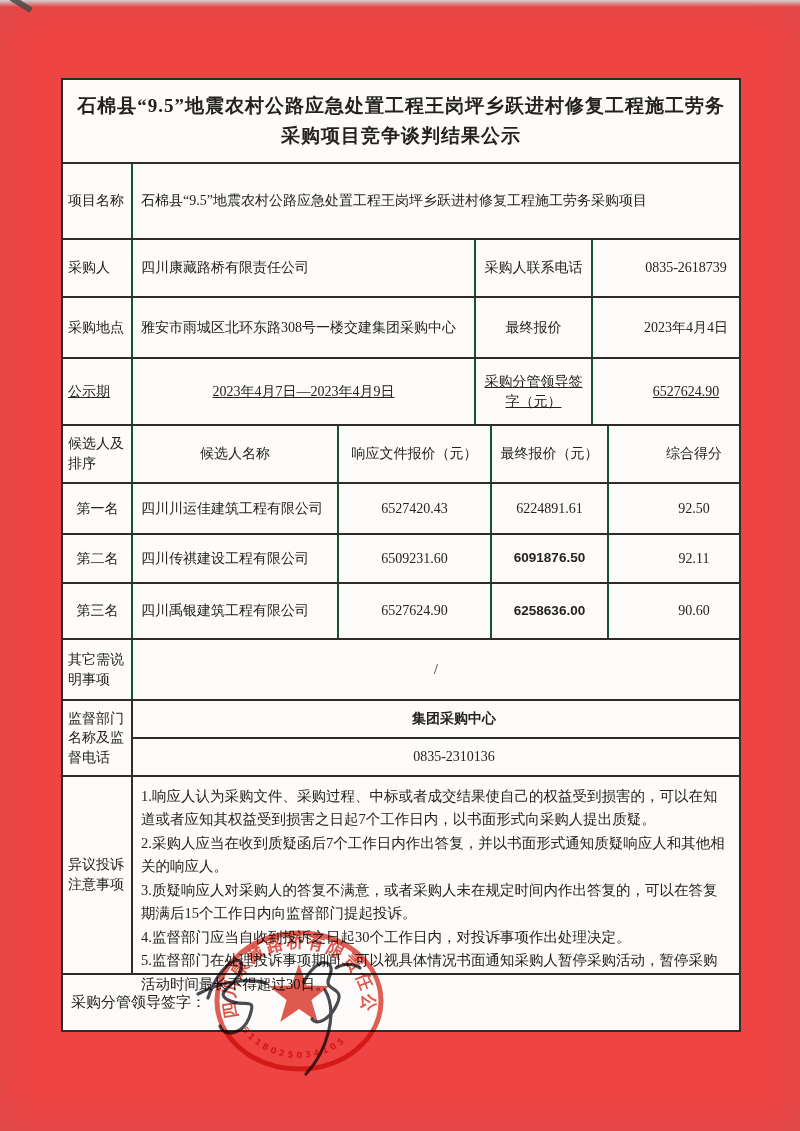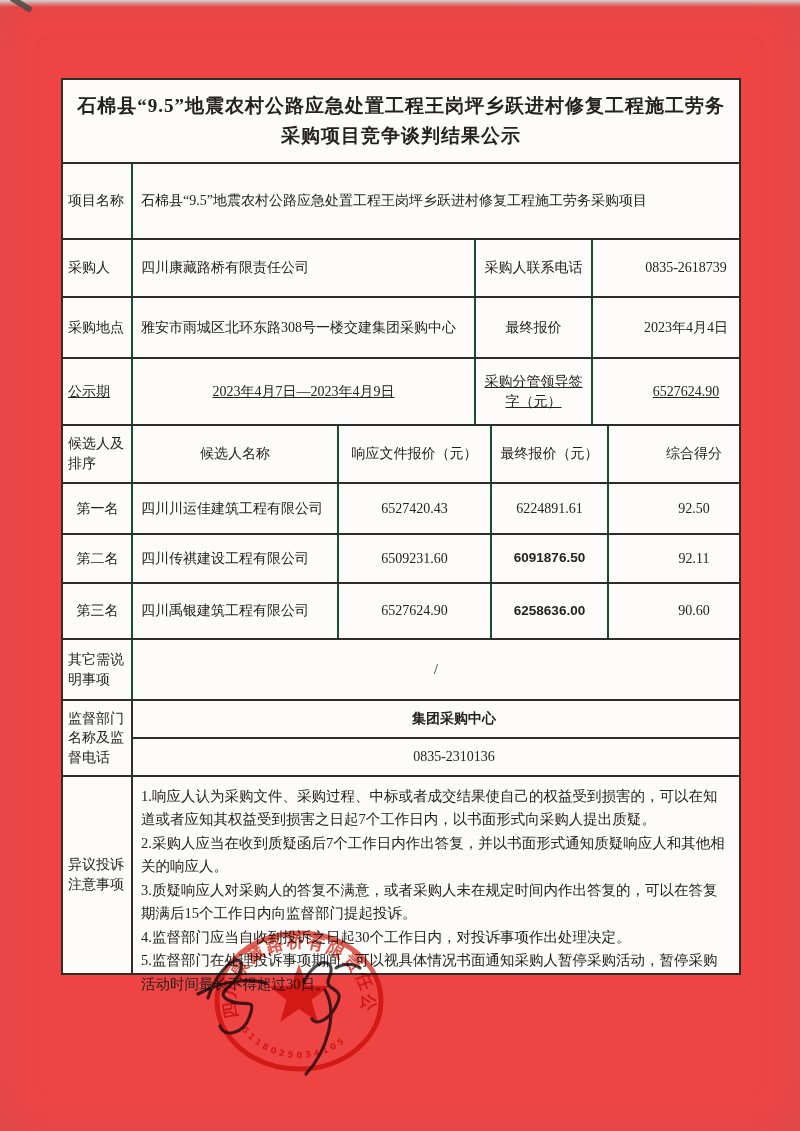--- a/index.html
+++ b/index.html
@@ -165,20 +165,23 @@
       <div class="cell ca">异议投诉注意事项</div>
       <div class="objection-cell">
         <div>1.响应人认为采购文件、采购过程、中标或者成交结果使自己的权益受到损害的，可以在知道或者应知其权益受到损害之日起7个工作日内，以书面形式向采购人提出质疑。</div>
         <div>2.采购人应当在收到质疑函后7个工作日内作出答复，并以书面形式通知质疑响应人和其他相关的响应人。</div>
         <div>3.质疑响应人对采购人的答复不满意，或者采购人未在规定时间内作出答复的，可以在答复期满后15个工作日内向监督部门提起投诉。</div>
         <div>4.监督部门应当自收到投诉之日起30个工作日内，对投诉事项作出处理决定。</div>
         <div>5.监督部门在处理投诉事项期间，可以视具体情况书面通知采购人暂停采购活动，暂停采购活动时间最长不得超过30日。</div>
       </div>
     </div>
 
+    <div class="row h-sign">
+      <div class="sign-cell">采购分管领导签字：</div>
+    </div>
 
   </div>
 
   <svg class="stamp" viewBox="0 0 190 158">
     <defs>
       <path id="arcTop" d="M 34.9 97.5 A 64 54 0 1 1 155.1 97.5" fill="none"></path>
       <path id="arcBottom" d="M 35.2 103.1 A 66 57 0 0 0 154.8 103.1" fill="none"></path>
     </defs>
     <ellipse cx="95" cy="79" rx="82" ry="68" fill="none" stroke="#dd4437" stroke-width="5" opacity="0.85"></ellipse>
     <polygon points="95,42 102.6,63.5 125.4,64.1 107.4,78 113.8,99.9 95,87 76.2,99.9 82.6,78 64.6,64.1 87.4,63.5" fill="#dd4437" opacity="0.88"></polygon>

